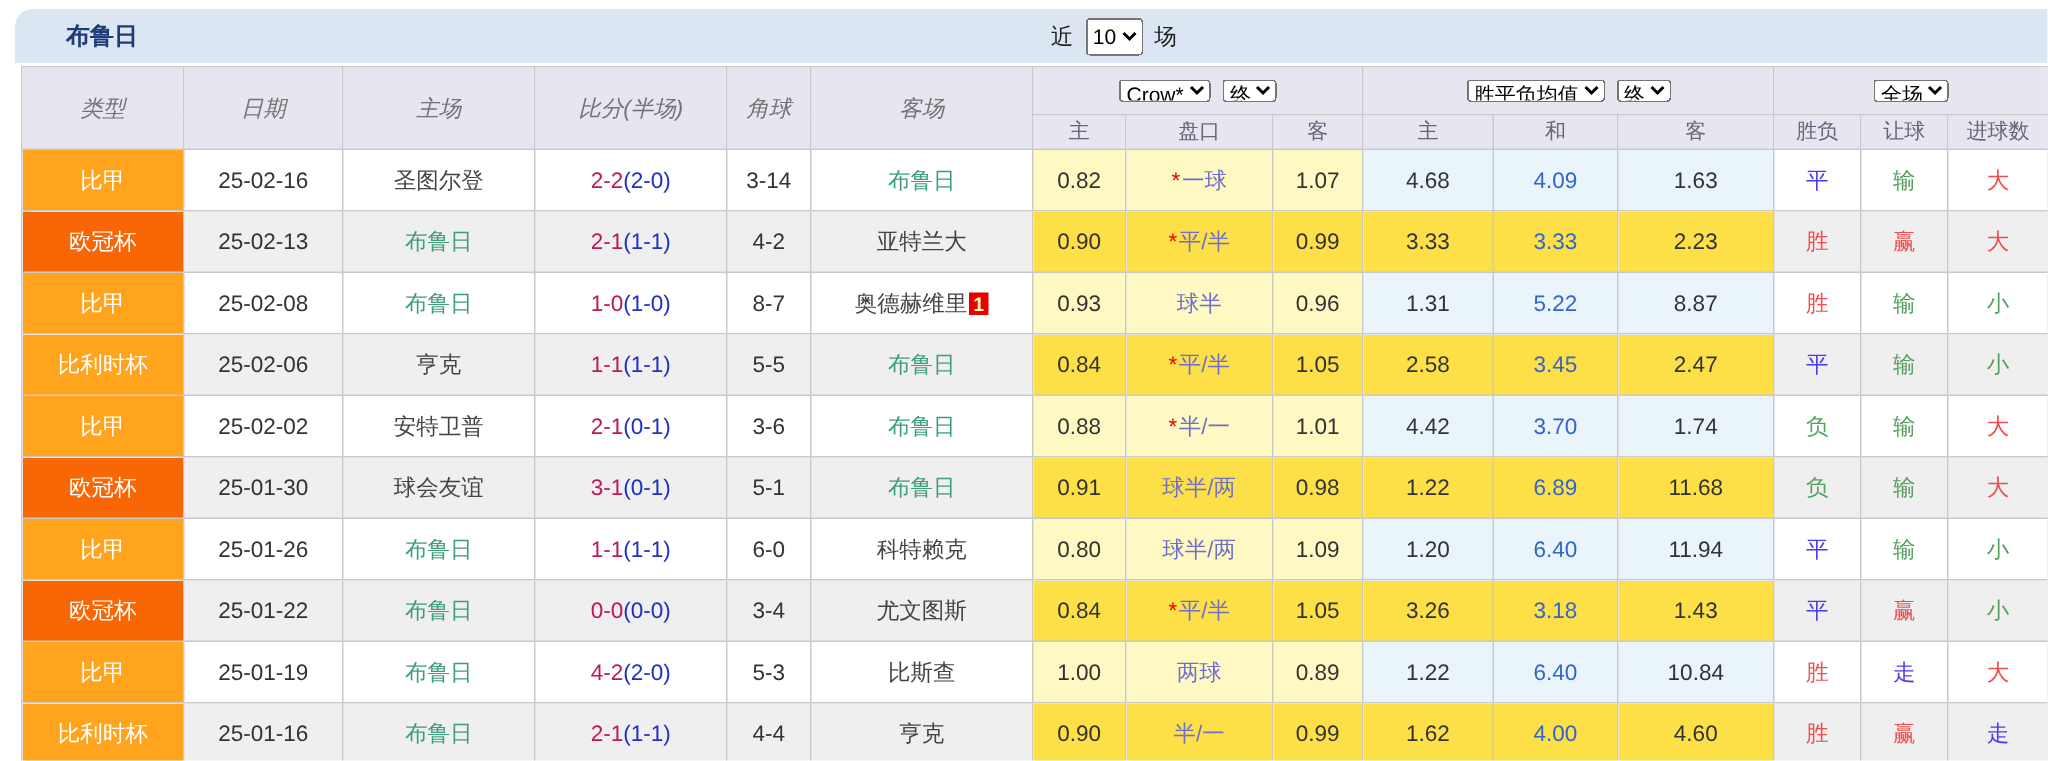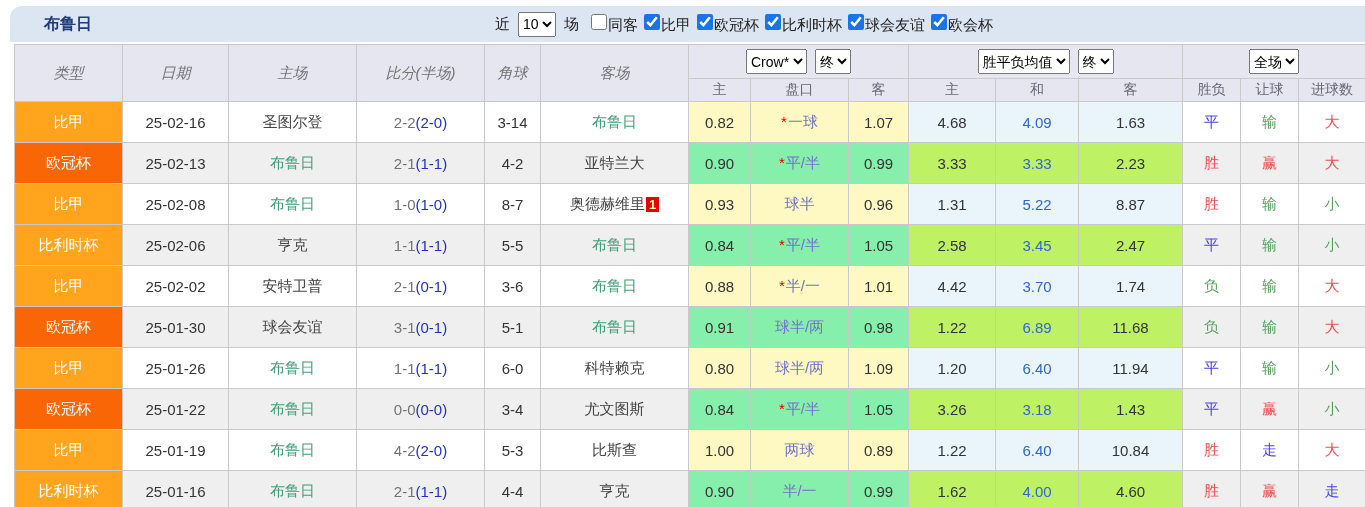--- a/index.html
+++ b/index.html
@@ -10,57 +10,56 @@
   .controls{margin:0 auto;display:flex;align-items:center;gap:3px;padding-left:110px;
     font-size:15px;color:#222;}
   .controls .lbl{margin:0 3px;}
   .controls select{font-size:14px;height:25px;margin:0 2px;}
   .controls input[type=checkbox]{width:16px;height:16px;accent-color:#1a73e8;margin:0 1px 0 6px;}
   .tablewrap{margin:2px 0 0 14px;}
   table{border-collapse:collapse;table-layout:fixed;width:1351px;font-size:15px;}
   th,td{border:1px solid #c9c9c9;text-align:center;padding:0;overflow:hidden;white-space:nowrap;}
   thead th{background:#e6e6f0;font-weight:normal;color:#555;}
   tr.selrow th{height:31px;}
-  tr.selrow select{font-size:14px;height:25px;margin:4px 4px;}
+  tr.selrow select{font-size:14px;height:15px;margin:4px 4px;}
   tr.subrow th{height:22px;font-size:14px;color:#667;}
   th.main{font-size:15px;color:#737373;font-style:italic;}
   tbody td{height:40px;color:#333;}
   tr.odd td{background:#fff;}
   tr.even td{background:#efefef;}
   td.type{color:#fff;font-size:15px;}
   td.type.orange{background:#ffa41c !important;}
   td.type.deep{background:#f86606 !important;}
   tr.odd td.crow{background:#fef9c3;}
-  tr.even td.crow{background:#86efac;}
+  tr.even td.crow{background:#fde047;}
   tr.odd td.avg{background:#eaf4fb;margin-left:28px;}
-  tr.even td.avg{background:#bef264;}
+  tr.even td.avg{background:#fde047;}
   .team{color:#444;cursor:pointer;}
   .team.focus{color:#3e9e78;}
-  .ft{color:#737373;}
+  .ft{color:#be185d;}
   .ht{color:#2030c0;}
   .star{color:#e80000;margin-right:1px;}
   .hcap{color:#7070cc;}
   td.draw{color:#3366cc;}
   td.res.red{color:#f44b4b;}
   td.res.green{color:#56a05e;}
   td.res.blue{color:#4a3cf0;}
   .badge{background:#e80000;color:#fffab0;font-weight:bold;font-size:13px;padding:0 3px;margin-left:1px;}
 </style>
 </head>
 <body>
 
 <div class="topbar">
   <span class="title">布鲁日</span>
   <div class="controls">
     <span class="lbl">近</span>
     <select>
       <option>10</option>
     </select>
     <span class="lbl">场</span>
-    <span id="filters"><input type="checkbox" style=""><span>同客</span><input type="checkbox" checked="" style=""><span>比甲</span><input type="checkbox" checked="" style=""><span>欧冠杯</span><input type="checkbox" checked="" style=""><span>比利时杯</span><input type="checkbox" checked="" style=""><span>球会友谊</span><input type="checkbox" checked="" style=""><span>欧会杯</span></span>
   </div>
 </div>
 
 <div class="tablewrap">
   <table>
     <colgroup>
       <col style="width:108px">
         <col style="width:106px">
         <col style="width:128px">
       <col style="width:128px">

